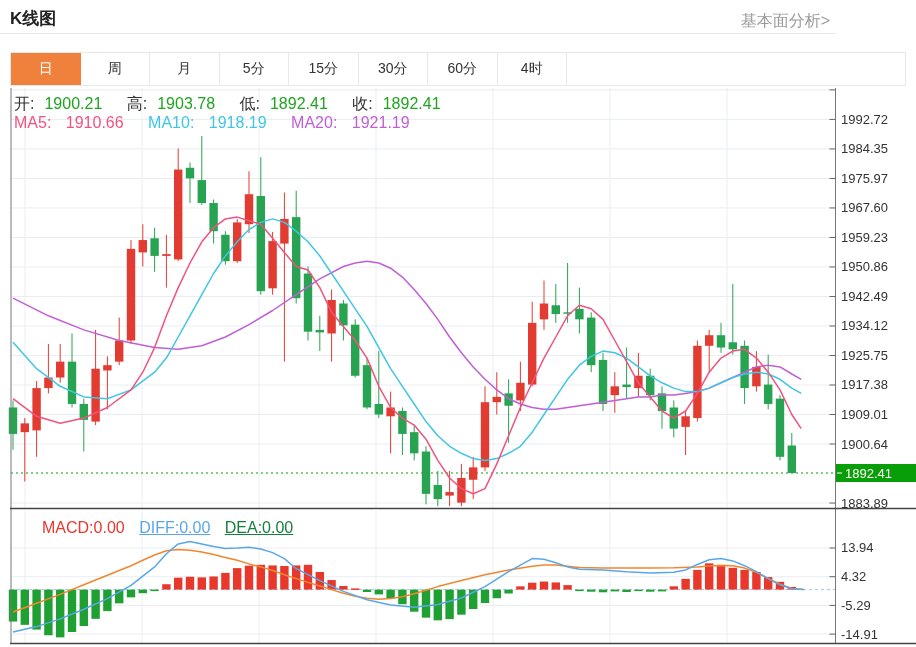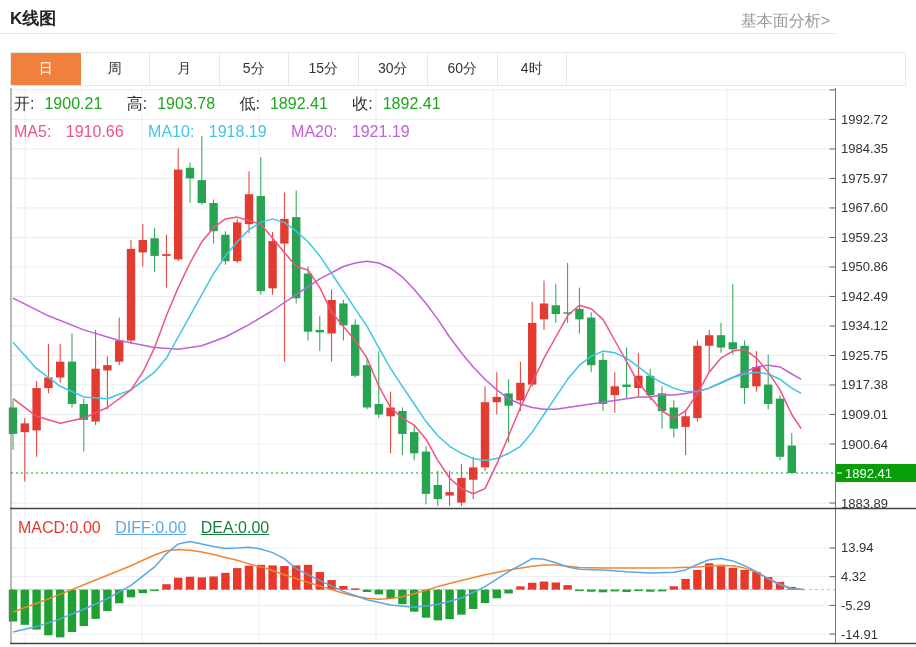--- a/index.html
+++ b/index.html
@@ -11,21 +11,21 @@
   .tabbar{position:absolute;left:10px;top:52px;width:896px;height:34px;
           border:1px solid #e8e8e8;box-sizing:border-box;display:flex;background:#fff;}
   .tab{width:69.5px;height:100%;display:flex;align-items:center;justify-content:center;
        font-size:14px;color:#333;border-right:1px solid #e8e8e8;box-sizing:border-box;cursor:pointer;}
   .tab.active{background:#f0813c;color:#fff;border-right:none;}
   #chart-wrap{position:absolute;left:0;top:88px;width:916px;height:559px;}
   .legend{position:absolute;font-size:16px;white-space:nowrap;pointer-events:none;}
   .legend span{margin-right:10px;}
   .lab{color:#333;}
   .ohlc-legend{left:14px;top:6px;}
-  .ma-legend{left:14px;top:26px;margin-top:9px;}
+  .ma-legend{left:14px;top:26px;}
   .macd-legend{left:18px;top:431px;}
 </style>
 </head>
 <body>
 
 <div class="header">
   <div class="title">K线图</div>
   <a class="fund-link">基本面分析&gt;</a>
 </div>
 
@@ -333,17 +333,17 @@
     <span><span class="lab">收:</span><span class="val-g" style="color: rgb(31, 165, 31);">1892.41</span></span>
   </div>
 
   <div class="legend ma-legend">
     <span class="ma5-c" style="color: rgb(240, 83, 127);"><span>MA5:</span> <span>1910.66</span></span>
     <span class="ma10-c" style="color: rgb(63, 198, 227);"><span>MA10:</span> <span>1918.19</span></span>
     <span class="ma20-c" style="color: rgb(192, 95, 214);"><span>MA20:</span> <span>1921.19</span></span>
   </div>
 
   <div class="legend macd-legend">
-    <span class="macd-c" style="color: rgb(232, 56, 44);">MACD:0.00</span>
+    <span class="macd-c" style="color: rgb(232, 56, 44); margin-left: 24px;">MACD:0.00</span>
     <span class="diff-c" style="color: rgb(90, 167, 232); text-decoration: underline;">DIFF:0.00</span>
     <span class="dea-c" style="color: #15803d; text-decoration: underline;">DEA:0.00</span>
   </div>
 </div>
 
 </body></html>

